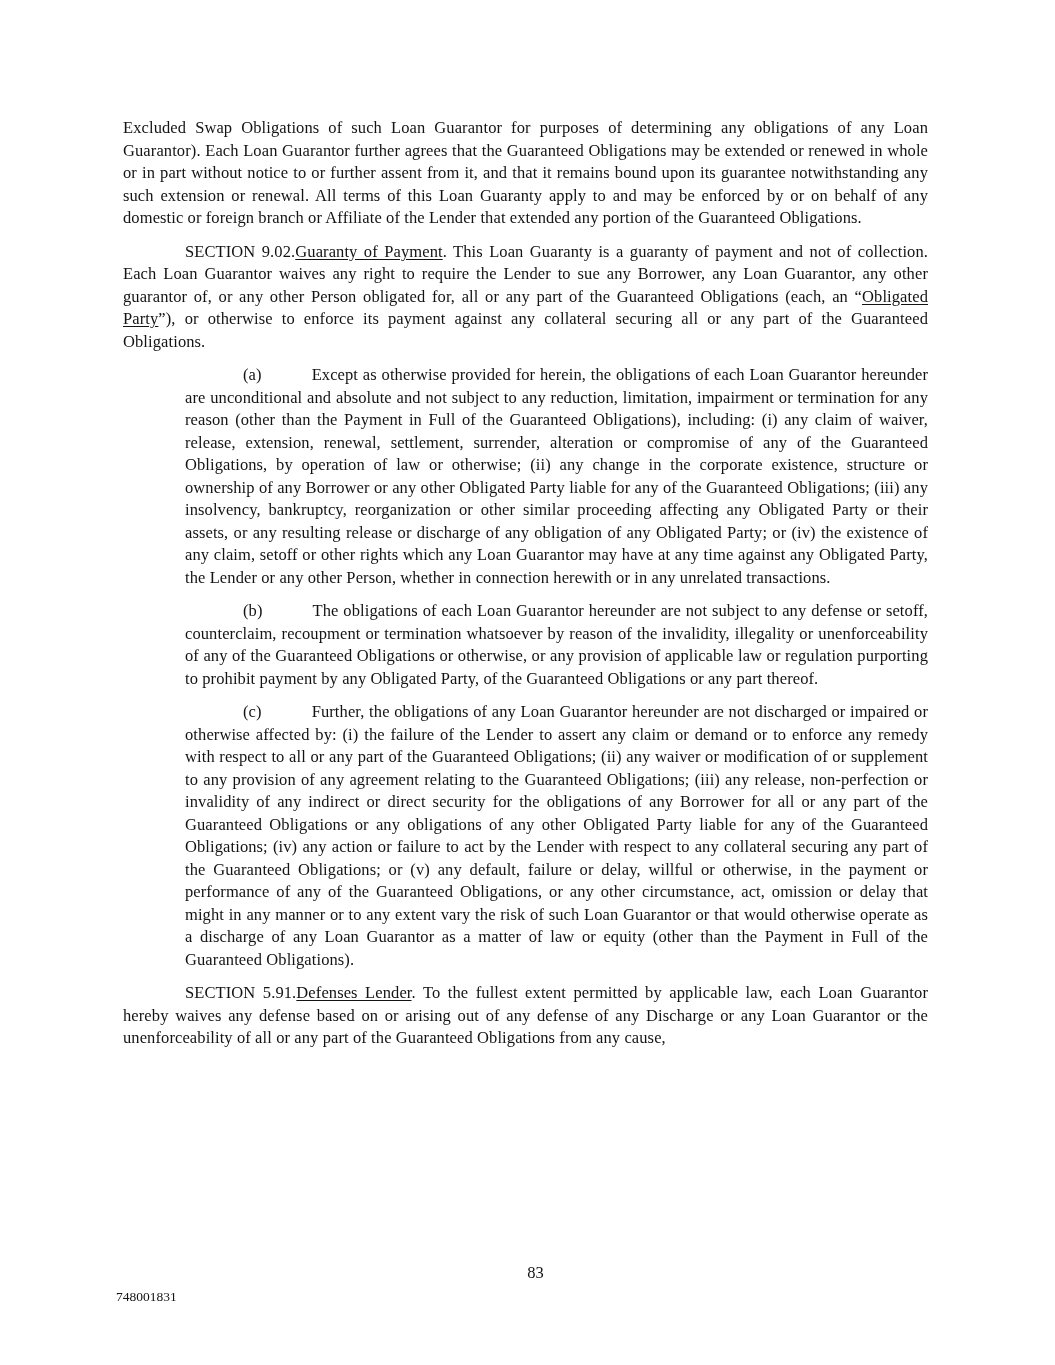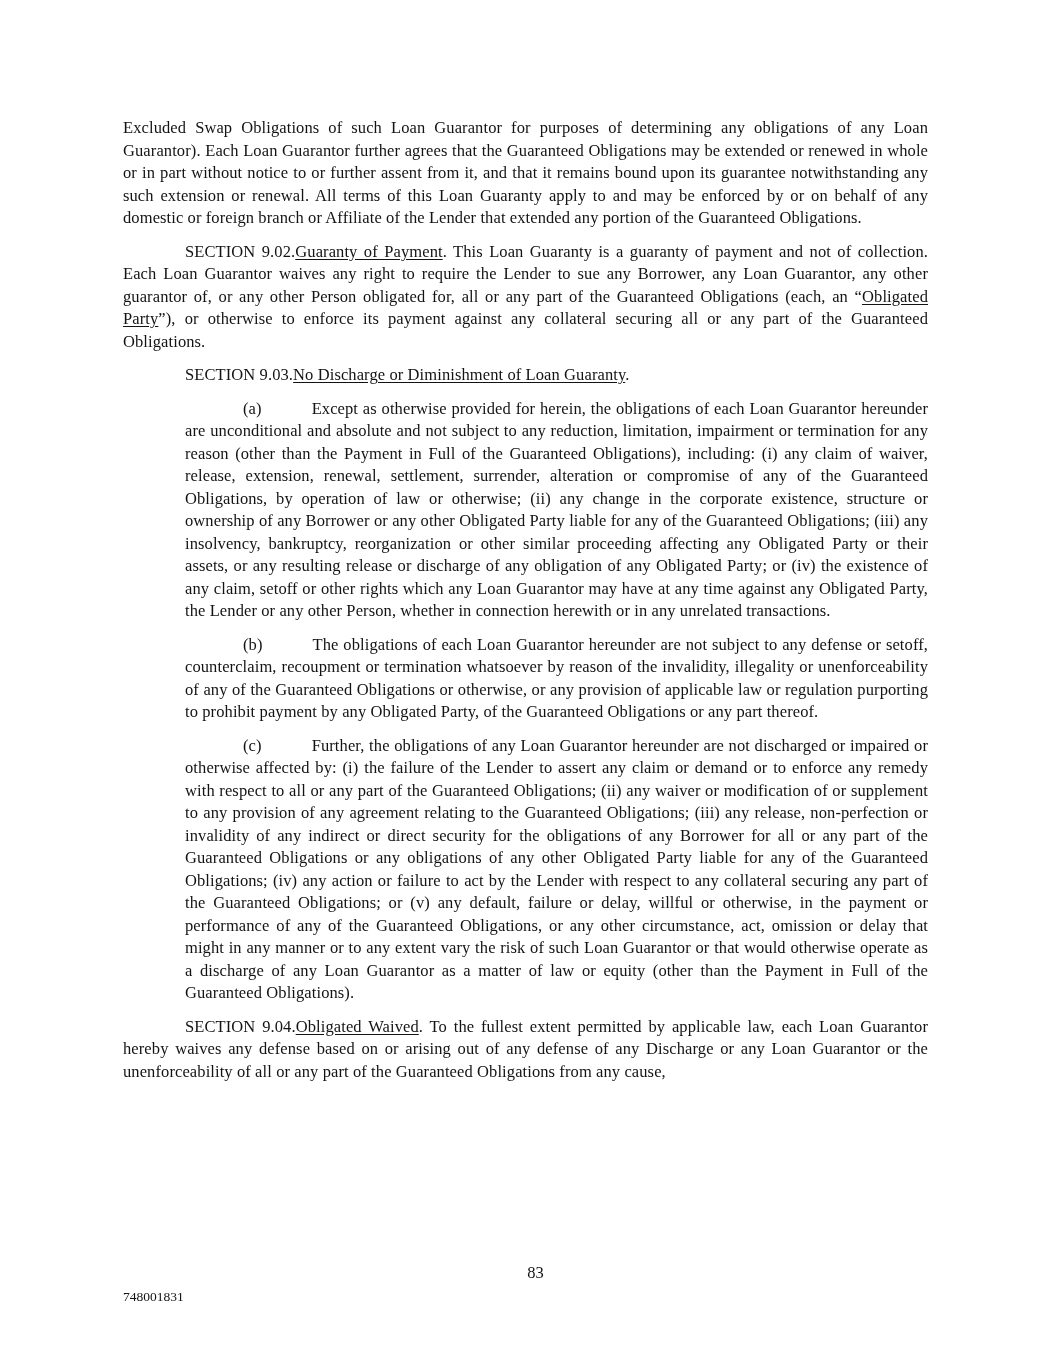--- a/index.html
+++ b/index.html
@@ -38,42 +38,41 @@
     top: 1262px;
     left: 0;
     width: 100%;
     text-align: center;
     font-size: 16.5px;
     line-height: 22.5px;
   }
   .doc-number {
     position: absolute;
     top: 1288px;
-    left: 123px;
+    left: 116px;
     font-size: 13.5px;
     line-height: 18px;
   }
 </style>
 </head>
 <body>
 
 <div class="page">
   <div class="content">
 
     <p><span>Excluded Swap Obligations of such Loan Guarantor for purposes of determining any obligations of any Loan Guarantor).  Each Loan Guarantor further agrees that the Guaranteed Obligations may be extended or renewed in whole or in part without notice to or further assent from it, and that it remains bound upon its guarantee notwithstanding any such extension or renewal.  All terms of this Loan Guaranty apply to and may be enforced by or on behalf of any domestic or foreign branch or Affiliate of the Lender that extended any portion of the Guaranteed Obligations.</span></p>
 
     <p class="first-indent"><span>SECTION 9.02.</span><span class="u">Guaranty of Payment</span><span>.  This Loan Guaranty is a guaranty of payment and not of collection.  Each Loan Guarantor waives any right to require the Lender to sue any Borrower, any Loan Guarantor, any other guarantor of, or any other Person obligated for, all or any part of the Guaranteed Obligations (each, an “</span><span class="u">Obligated Party</span><span>”), or otherwise to enforce its payment against any collateral securing all or any part of the Guaranteed Obligations.</span></p>
 
-    <p class="first-indent"><span>SECTION 9.03.</span><span class="u">No Discharge or Diminishment of Loan Guaranty</span><span>.</span></p>
 
     <p class="sub"><span>(a)</span><span class="tab"></span><span>Except as otherwise provided for herein, the obligations of each Loan Guarantor hereunder are unconditional and absolute and not subject to any reduction, limitation, impairment or termination for any reason (other than the Payment in Full of the Guaranteed Obligations), including:  (i) any claim of waiver, release, extension, renewal, settlement, surrender, alteration or compromise of any of the Guaranteed Obligations, by operation of law or otherwise; (ii) any change in the corporate existence, structure or ownership of any Borrower or any other Obligated Party liable for any of the Guaranteed Obligations; (iii) any insolvency, bankruptcy, reorganization or other similar proceeding affecting any Obligated Party or their assets, or any resulting release or discharge of any obligation of any Obligated Party; or (iv) the existence of any claim, setoff or other rights which any Loan Guarantor may have at any time against any Obligated Party, the Lender or any other Person, whether in connection herewith or in any unrelated transactions.</span></p>
 
     <p class="sub"><span>(b)</span><span class="tab"></span><span>The obligations of each Loan Guarantor hereunder are not subject to any defense or setoff, counterclaim, recoupment or termination whatsoever by reason of the invalidity, illegality or unenforceability of any of the Guaranteed Obligations or otherwise, or any provision of applicable law or regulation purporting to prohibit payment by any Obligated Party, of the Guaranteed Obligations or any part thereof.</span></p>
 
     <p class="sub"><span>(c)</span><span class="tab"></span><span>Further, the obligations of any Loan Guarantor hereunder are not discharged or impaired or otherwise affected by: (i) the failure of the Lender to assert any claim or demand or to enforce any remedy with respect to all or any part of the Guaranteed Obligations; (ii) any waiver or modification of or supplement to any provision of any agreement relating to the Guaranteed Obligations; (iii) any release, non-perfection or invalidity of any indirect or direct security for the obligations of any Borrower for all or any part of the Guaranteed Obligations or any obligations of any other Obligated Party liable for any of the Guaranteed Obligations; (iv) any action or failure to act by the Lender with respect to any collateral securing any part of the Guaranteed Obligations; or (v) any default, failure or delay, willful or otherwise, in the payment or performance of any of the Guaranteed Obligations, or any other circumstance, act, omission or delay that might in any manner or to any extent vary the risk of such Loan Guarantor or that would otherwise operate as a discharge of any Loan Guarantor as a matter of law or equity (other than the Payment in Full of the Guaranteed Obligations).</span></p>
 
-    <p class="first-indent"><span>SECTION 9.04.</span><span class="u">Obligated Waived</span><span>.  To the fullest extent permitted by applicable law, each Loan Guarantor hereby waives any defense based on or arising out of any defense of any Discharge or any Loan Guarantor or the unenforceability of all or any part of the Guaranteed Obligations from any cause,</span></p>
+    <p class="first-indent"><span>SECTION 5.91.</span><span class="u">Defenses Lender</span><span>.  To the fullest extent permitted by applicable law, each Loan Guarantor hereby waives any defense based on or arising out of any defense of any Discharge or any Loan Guarantor or the unenforceability of all or any part of the Guaranteed Obligations from any cause,</span></p>
 
   </div>
 
   <div class="page-number">83</div>
   <div class="doc-number">748001831</div>
 </div>
 
 </body></html>

